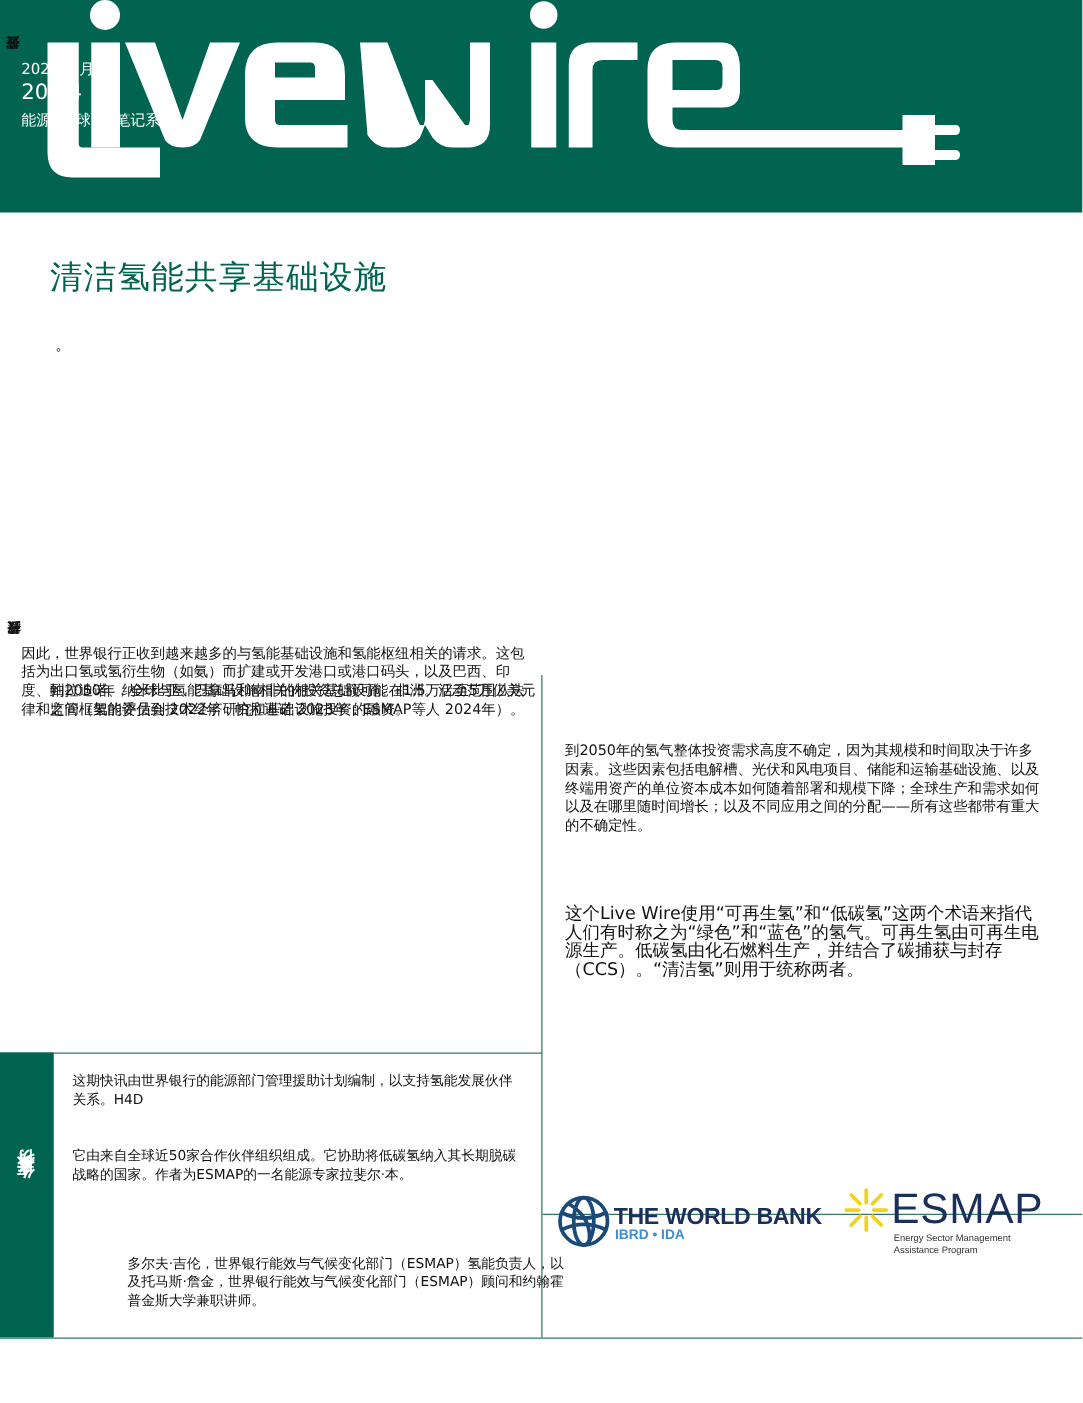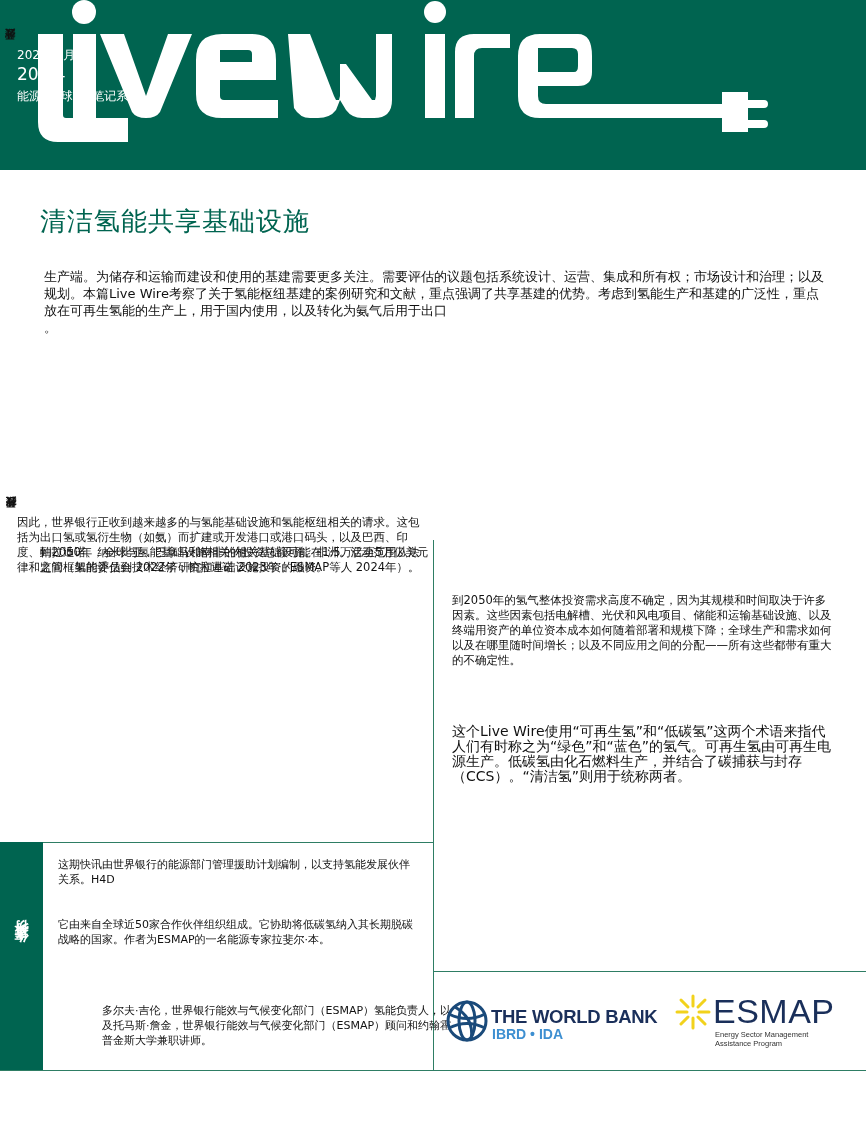--- a/index.html
+++ b/index.html
@@ -29,23 +29,23 @@
   .right-col1 { position: absolute; left: 452px; top: 545px; width: 385px; font-size: 11.5px; line-height: 15px; color: #111; margin-top: 48px; }
   .right-col2 { position: absolute; left: 452px; top: 724px; width: 385px; font-size: 14px; line-height: 15px; color: #111; }
 
   .line-h { position: absolute; height: 1px; background: #2e7d64; }
 
   .author-side { position: absolute; left: 0; top: 842px; width: 43px; height: 228px; background: #006450; }
   .author-label { position: absolute; left: 12px; top: 942px; color: #fff; font-size: 14px; font-weight: bold; writing-mode: vertical-rl; transform: rotate(180deg); letter-spacing: 3px; }
 
   .author-p { position: absolute; left: 58px; width: 360px; font-size: 11px; line-height: 15px; color: #111; }
 
-  .logos { position: absolute; left: 435px; top: 972px; width: 381px; height: 98px; }
+  .logos { position: absolute; left: 435px; top: 928px; width: 381px; height: 98px; }
   .wb-text { position: absolute; left: 56px; top: 34px; font-family: "Liberation Sans", sans-serif; font-weight: bold; font-size: 18.5px; color: #1a2f5a; letter-spacing: -0.3px; }
-  .wb-sub { position: absolute; left: 57px; top: 54px; font-family: "Liberation Sans", sans-serif; font-weight: bold; font-size: 14px; color: #3d8fd1; }
+  .wb-sub { position: absolute; left: 57px; top: 54px; font-family: "Liberation Sans", sans-serif; font-weight: bold; font-size: 11px; color: #3d8fd1; }
   .esmap-text { position: absolute; left: 278px; top: 20px; font-family: "Liberation Sans", sans-serif; font-size: 34px; color: #1a2f5a; letter-spacing: 0.5px; }
   .esmap-sub { position: absolute; left: 280px; top: 58px; font-family: "Liberation Sans", sans-serif; font-size: 7.5px; line-height: 9px; color: #333; }
 </style>
 </head>
 <body>
 
 <div class="header">
   <div class="header-meta">
     <div class="line1">2025年 月</div>
     <div class="line2">20  14</div>
@@ -72,21 +72,20 @@
 
       <path d="M518,56 Q518,34 540,34 L578,34 Q592,34 592,56 L592,72 Q592,86 578,86 L538,86 L538,96 Q538,104 546,104 L722,104 L722,92 L748,92 L748,100 L764,100 Q768,100 768,104 Q768,108 764,108 L748,108 L748,120 L764,120 Q768,120 768,124 Q768,128 764,128 L748,128 L748,132 L722,132 L722,118 L540,118 Q518,118 518,96 Z M538,48 L538,72 L574,72 Q578,72 578,66 L578,54 Q578,48 572,48 Z"></path>
     </g>
   </svg>
 </div>
 <div class="vertical-stamp stamp-top">公开披露</div>
 
 <h1 class="title">清洁氢能共享基础设施</h1>
 
 <div class="intro">
-  <div>生产端。为储存和运输而建设和使用的基建需要更多关注。需要评估的议题包括系统设计、运营、集成和所有权；市场设计和治理；以及规划。本篇Live Wire考察了关于氢能枢纽基建的案例研究和文献，重点强调了共享基建的优势。考虑到氢能生产和基建的广泛性，重点放在可再生氢能的生产上，用于国内使用，以及转化为氨气后用于出口</div>
   <div>。</div>
 </div>
 
 <div class="vertical-stamp stamp-mid">公开披露授权</div>
 
 <div class="left-col">因此，世界银行正收到越来越多的与氢能基础设施和氢能枢纽相关的请求。这包括为出口氢或氢衍生物（如氨）而扩建或开发港口或港口码头，以及巴西、印度、帕拉迪诺、纳米比亚、巴拿马和南非的相关基础设施。非洲。活动范围从法律和监管框架的评估到技术经济研究和基础设施投资的融资。</div>
 <div class="overlap-text">到2050年，全球与氢能基础设施相关的投资总额可能在1.5万亿至5万亿美元之间（氢能委员会 2022年；帕拉迪诺 2023年；ESMAP等人 2024年）。</div>
 
 <div class="divider-v"></div>
 

